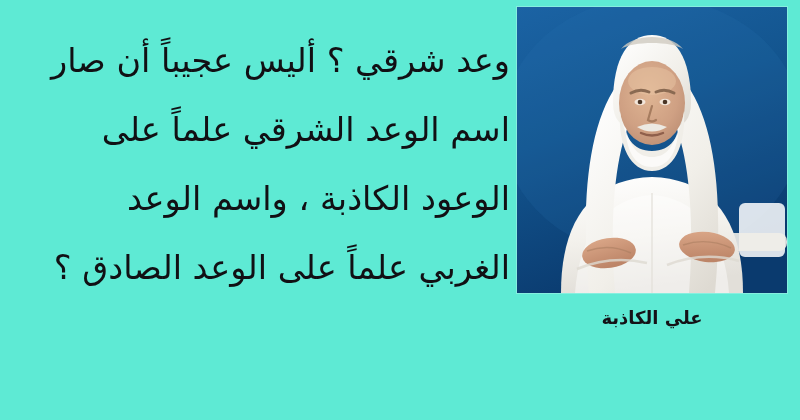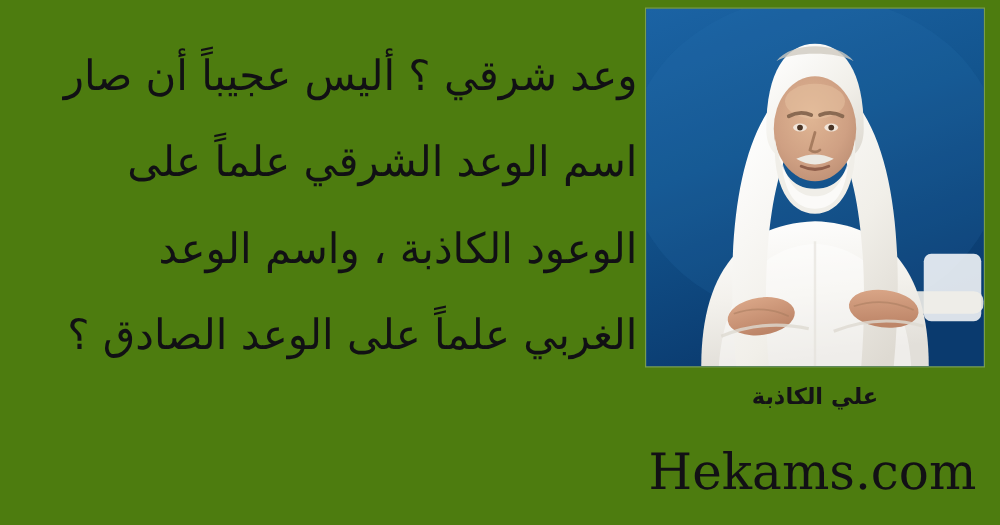--- a/index.html
+++ b/index.html
@@ -13,21 +13,21 @@
     background: #c6c0e8;
     font-family: "DejaVu Sans", "Liberation Sans", sans-serif;
     overflow: hidden;
     position: relative;
   }
 
   #card {
     position: relative;
     width: 800px;
     height: 420px;
-    background: #4d7c0f;
+    background: #5eead4;
     overflow: hidden;
   }
 
   
   #quote-block {
     position: absolute;
     left: -6px;
     top: 26px;
     width: 516px;
     text-align: right;
@@ -182,15 +182,14 @@
       <path d="M166 238 q24 -8 48 3" stroke="#a87b5e" stroke-width="1.4" fill="none" opacity="0.55"></path>
 
       <path d="M60 262 q34 -14 70 -6" stroke="#ddd9d1" stroke-width="2.5" fill="none" opacity="0.8"></path>
       <path d="M150 258 q36 -14 72 -4" stroke="#ddd9d1" stroke-width="2.5" fill="none" opacity="0.8"></path>
       <path d="M135 186 L135 286" stroke="#e3e0d9" stroke-width="2" opacity="0.6"></path>
     </svg>
   </div>
 
   <div id="attribution">علي الكاذبة</div>
 
-  <div id="branding">Hekams.com</div>
 
 </div>
 
 </body></html>

